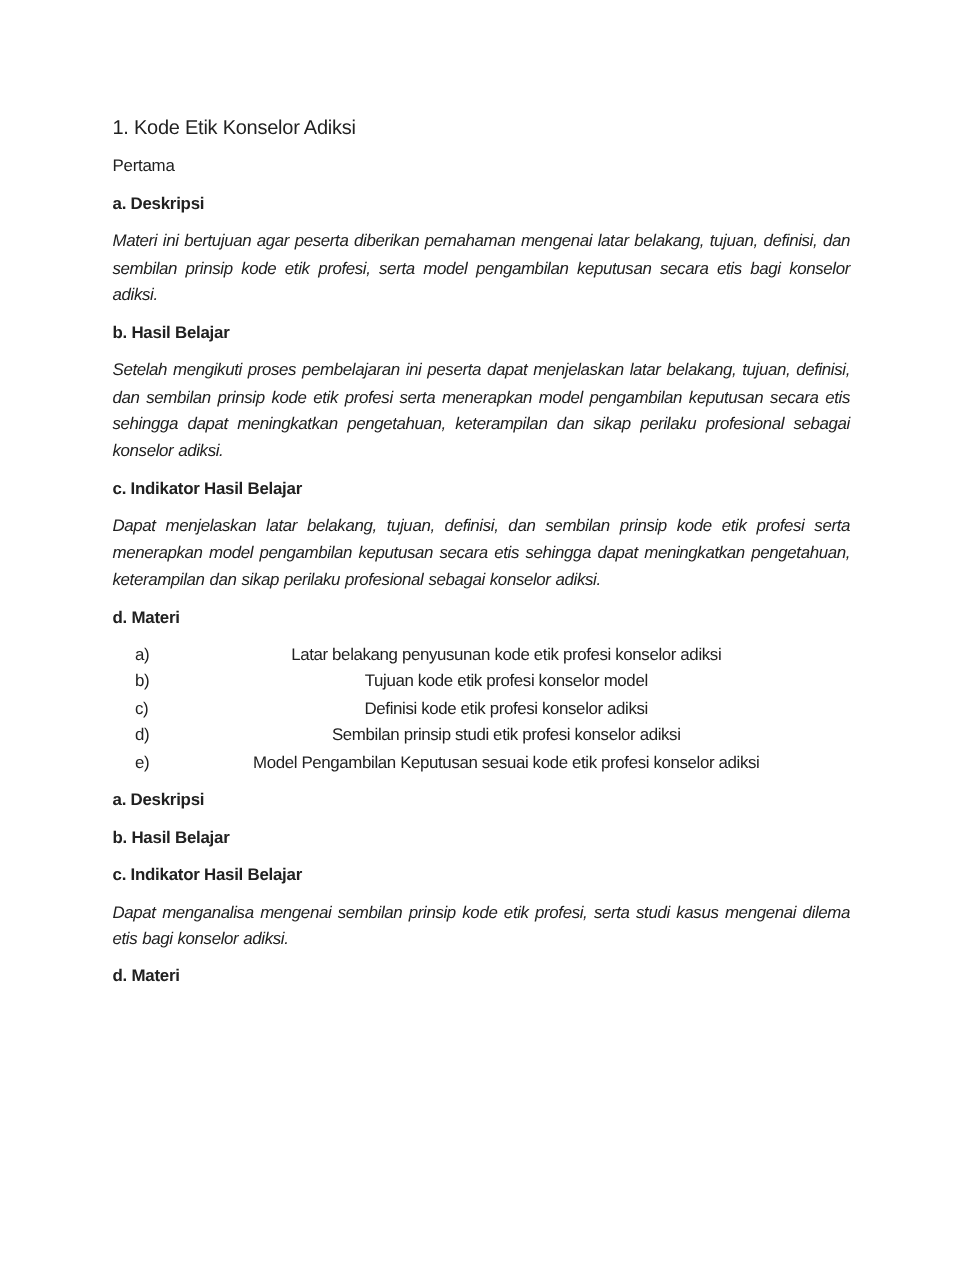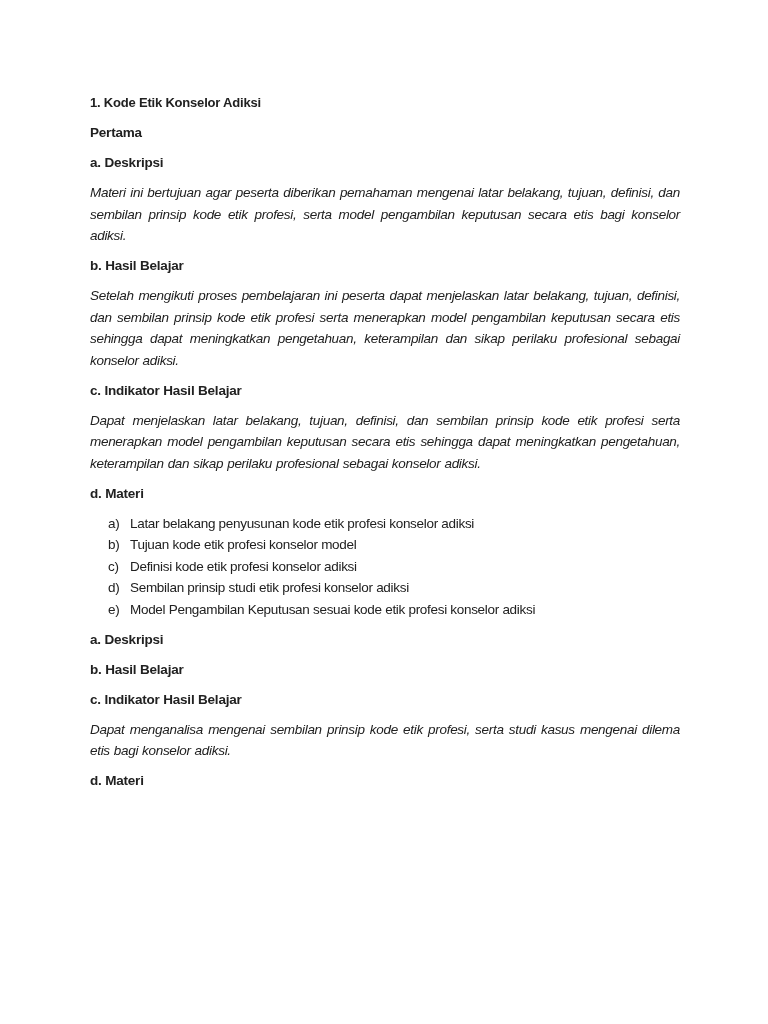--- a/index.html
+++ b/index.html
@@ -15,29 +15,29 @@
     overflow: hidden;
   }
   .page {
     box-sizing: border-box;
     width: 768px;
     height: 1024px;
     padding: 92px 88px 0 90px;
     background: #ffffff;
   }
   .doc-title {
-    font-size: 13px;
-    font-weight: bold;
+    font-size: 16px;
+    font-weight: normal;
     line-height: 21.5px;
     margin: 0 0 8.5px 0;
     letter-spacing: -0.2px;
   }
   .section-heading {
     font-size: 13.5px;
-    font-weight: bold;
+    font-weight: normal;
     line-height: 21.5px;
     margin: 0 0 8.5px 0;
     letter-spacing: -0.2px;
   }
   .sub-heading {
     font-size: 13.5px;
     font-weight: bold;
     line-height: 21.5px;
     margin: 0 0 8.5px 0;
     letter-spacing: -0.2px;
@@ -59,20 +59,21 @@
     display: flex;
     font-size: 13.5px;
     line-height: 21.5px;
     letter-spacing: -0.3px;
   }
   .materi-marker {
     flex: 0 0 22px;
   }
   .materi-text {
     flex: 1 1 auto;
+    text-align: center;
   }
 </style>
 </head>
 <body>
 
 <div class="page">
 
   <div class="doc-title">1. Kode Etik Konselor Adiksi</div>
 
   <div class="section-heading">Pertama</div>

